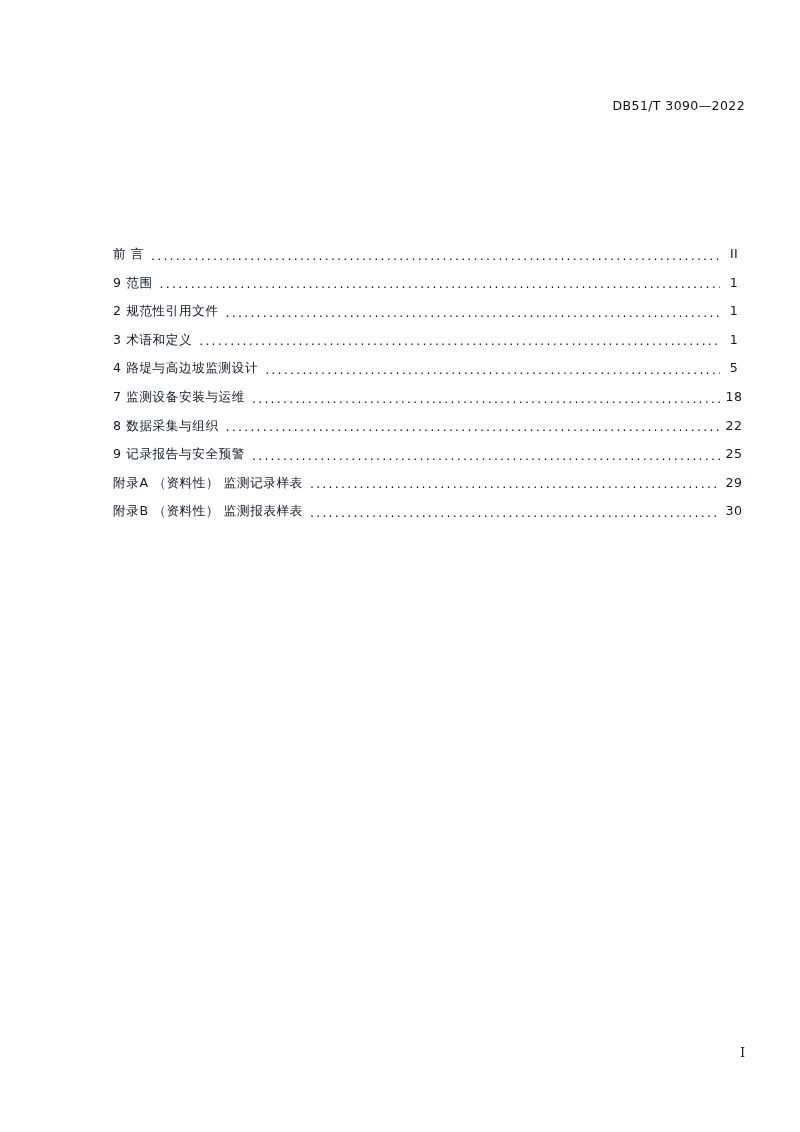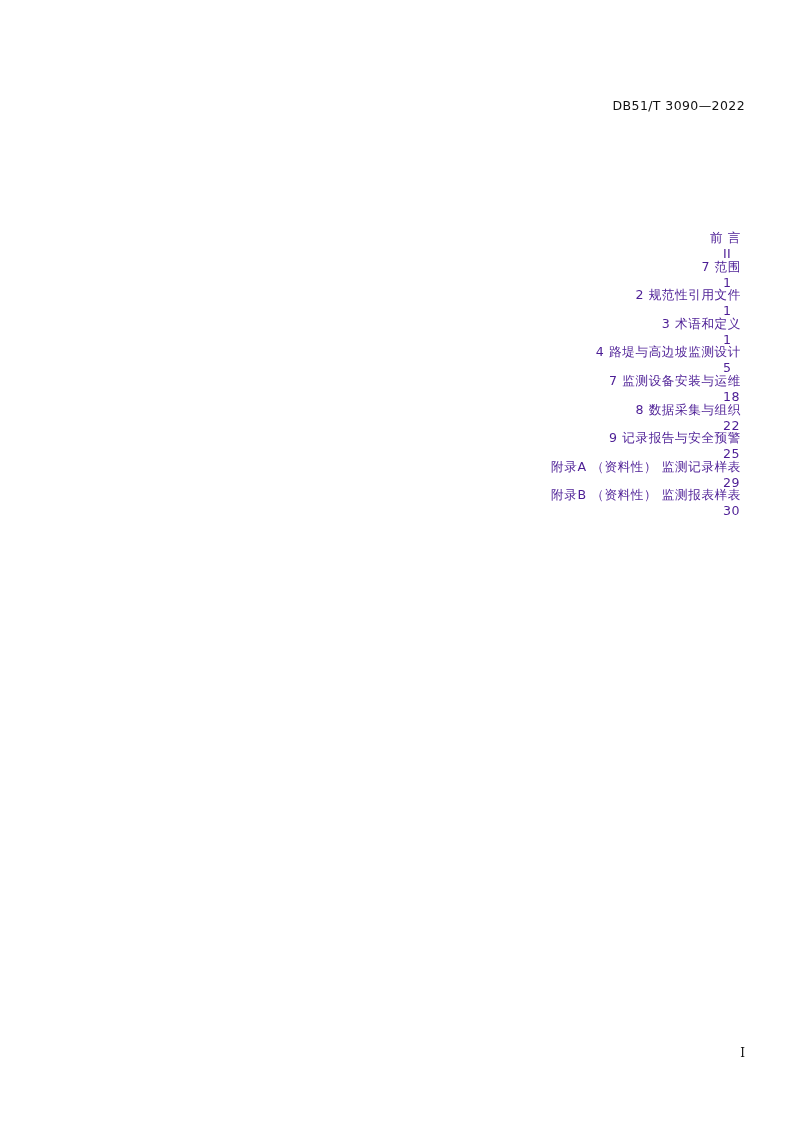--- a/index.html
+++ b/index.html
@@ -44,23 +44,22 @@
     top: 232px;
     left: 92px;
     width: 632px;
   }
   .toc-row {
     display: flex;
     align-items: flex-end;
     font-size: 12.6px;
     line-height: 1;
     height: 28.6px;
-    color: #4c1d95;
+    color: #0f172a;
     white-space: nowrap;
-    flex-direction: column;
   }
   .toc-label {
     flex: 0 0 auto;
     padding-right: 4px;
     letter-spacing: 0.6px;
   }
   .toc-dots {
     flex: 1 1 auto;
     overflow: hidden;
     margin: 0 3px 1px 3px;
@@ -74,21 +73,21 @@
     bottom: 0px;
     font-size: 12.6px;
     letter-spacing: 2.2px;
     line-height: 9px;
     color: #111;
     white-space: nowrap;
   }
   .toc-page {
     flex: 0 0 auto;
     width: 22px;
-    text-align: left;
+    text-align: center;
     letter-spacing: 0.4px;
   }
   .footer-num {
     position: absolute;
     bottom: 72px;
     right: 76px;
     font-family: "DejaVu Serif", "Liberation Serif", serif;
     font-size: 12px;
     color: #111;
   }
@@ -101,21 +100,21 @@
   <div class="header-code">DB51/T 3090—2022</div>
 
 
   <div class="toc">
     <div class="toc-row">
       <span class="toc-label">前 言</span>
       <span class="toc-dots"></span>
       <span class="toc-page">II</span>
     </div>
     <div class="toc-row">
-      <span class="toc-label">7 范围</span>
+      <span class="toc-label">9 范围</span>
       <span class="toc-dots"></span>
       <span class="toc-page">1</span>
     </div>
     <div class="toc-row">
       <span class="toc-label">2 规范性引用文件</span>
       <span class="toc-dots"></span>
       <span class="toc-page">1</span>
     </div>
     <div class="toc-row">
       <span class="toc-label">3 术语和定义</span>

